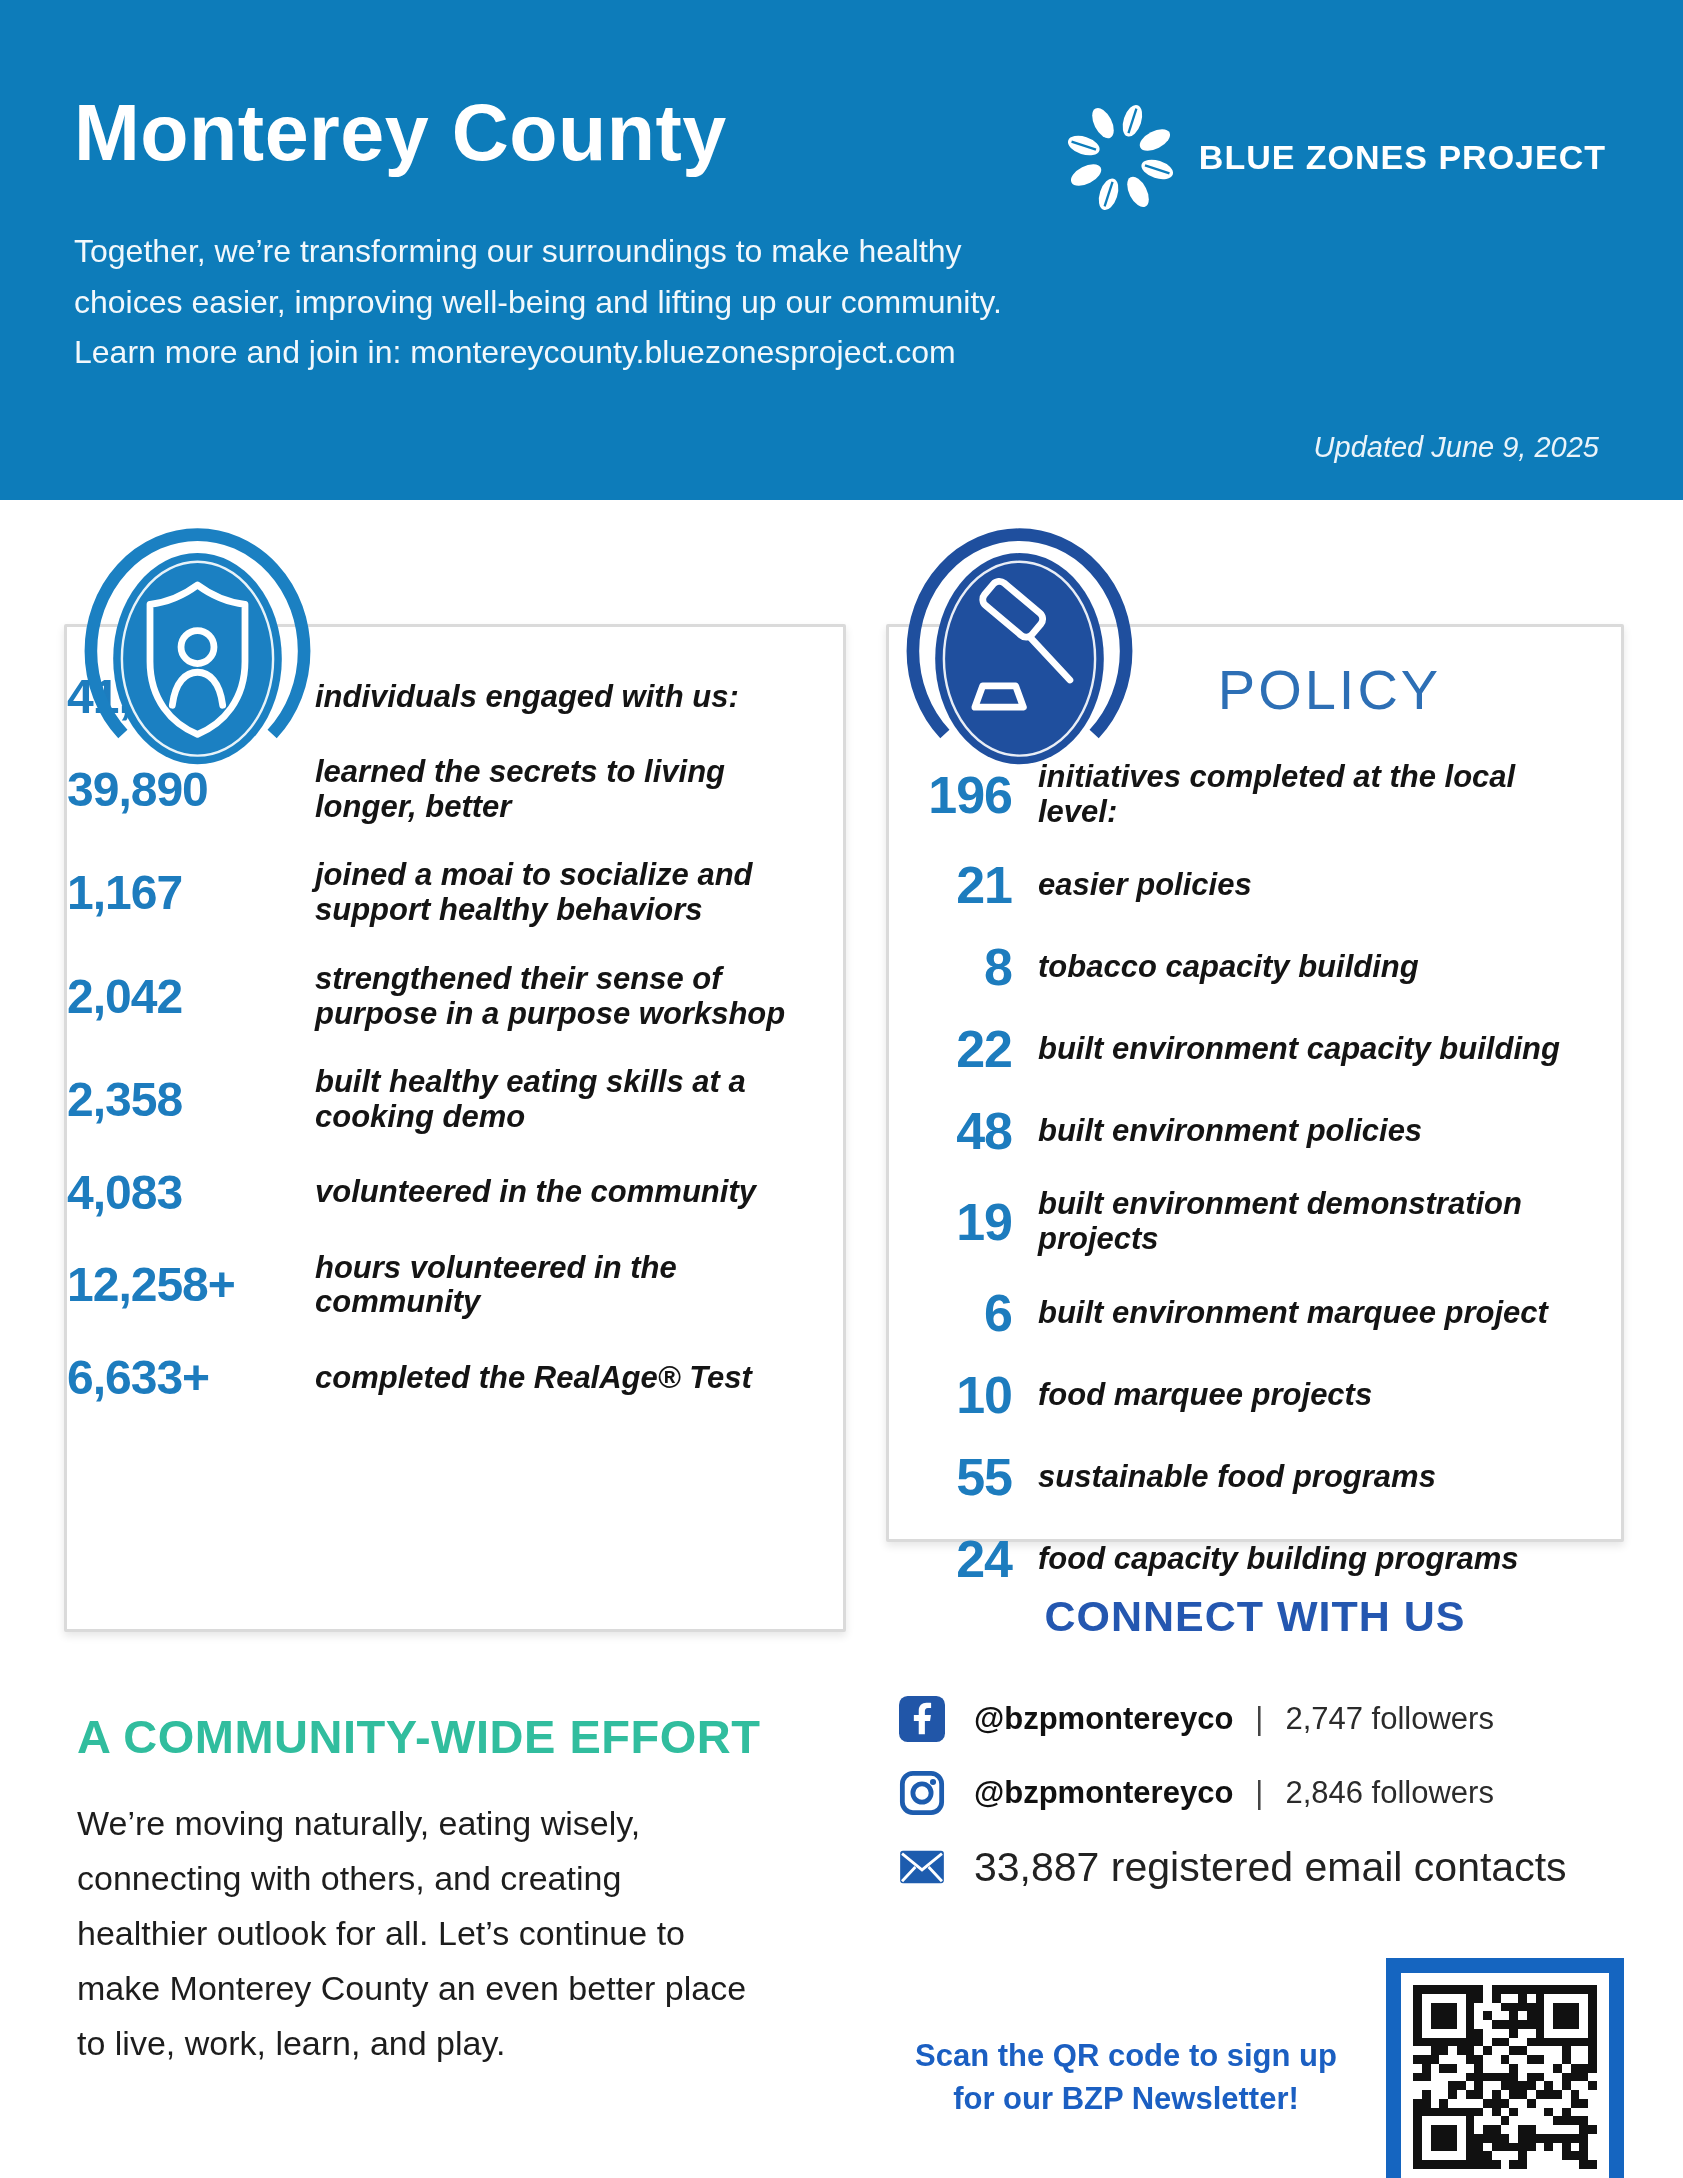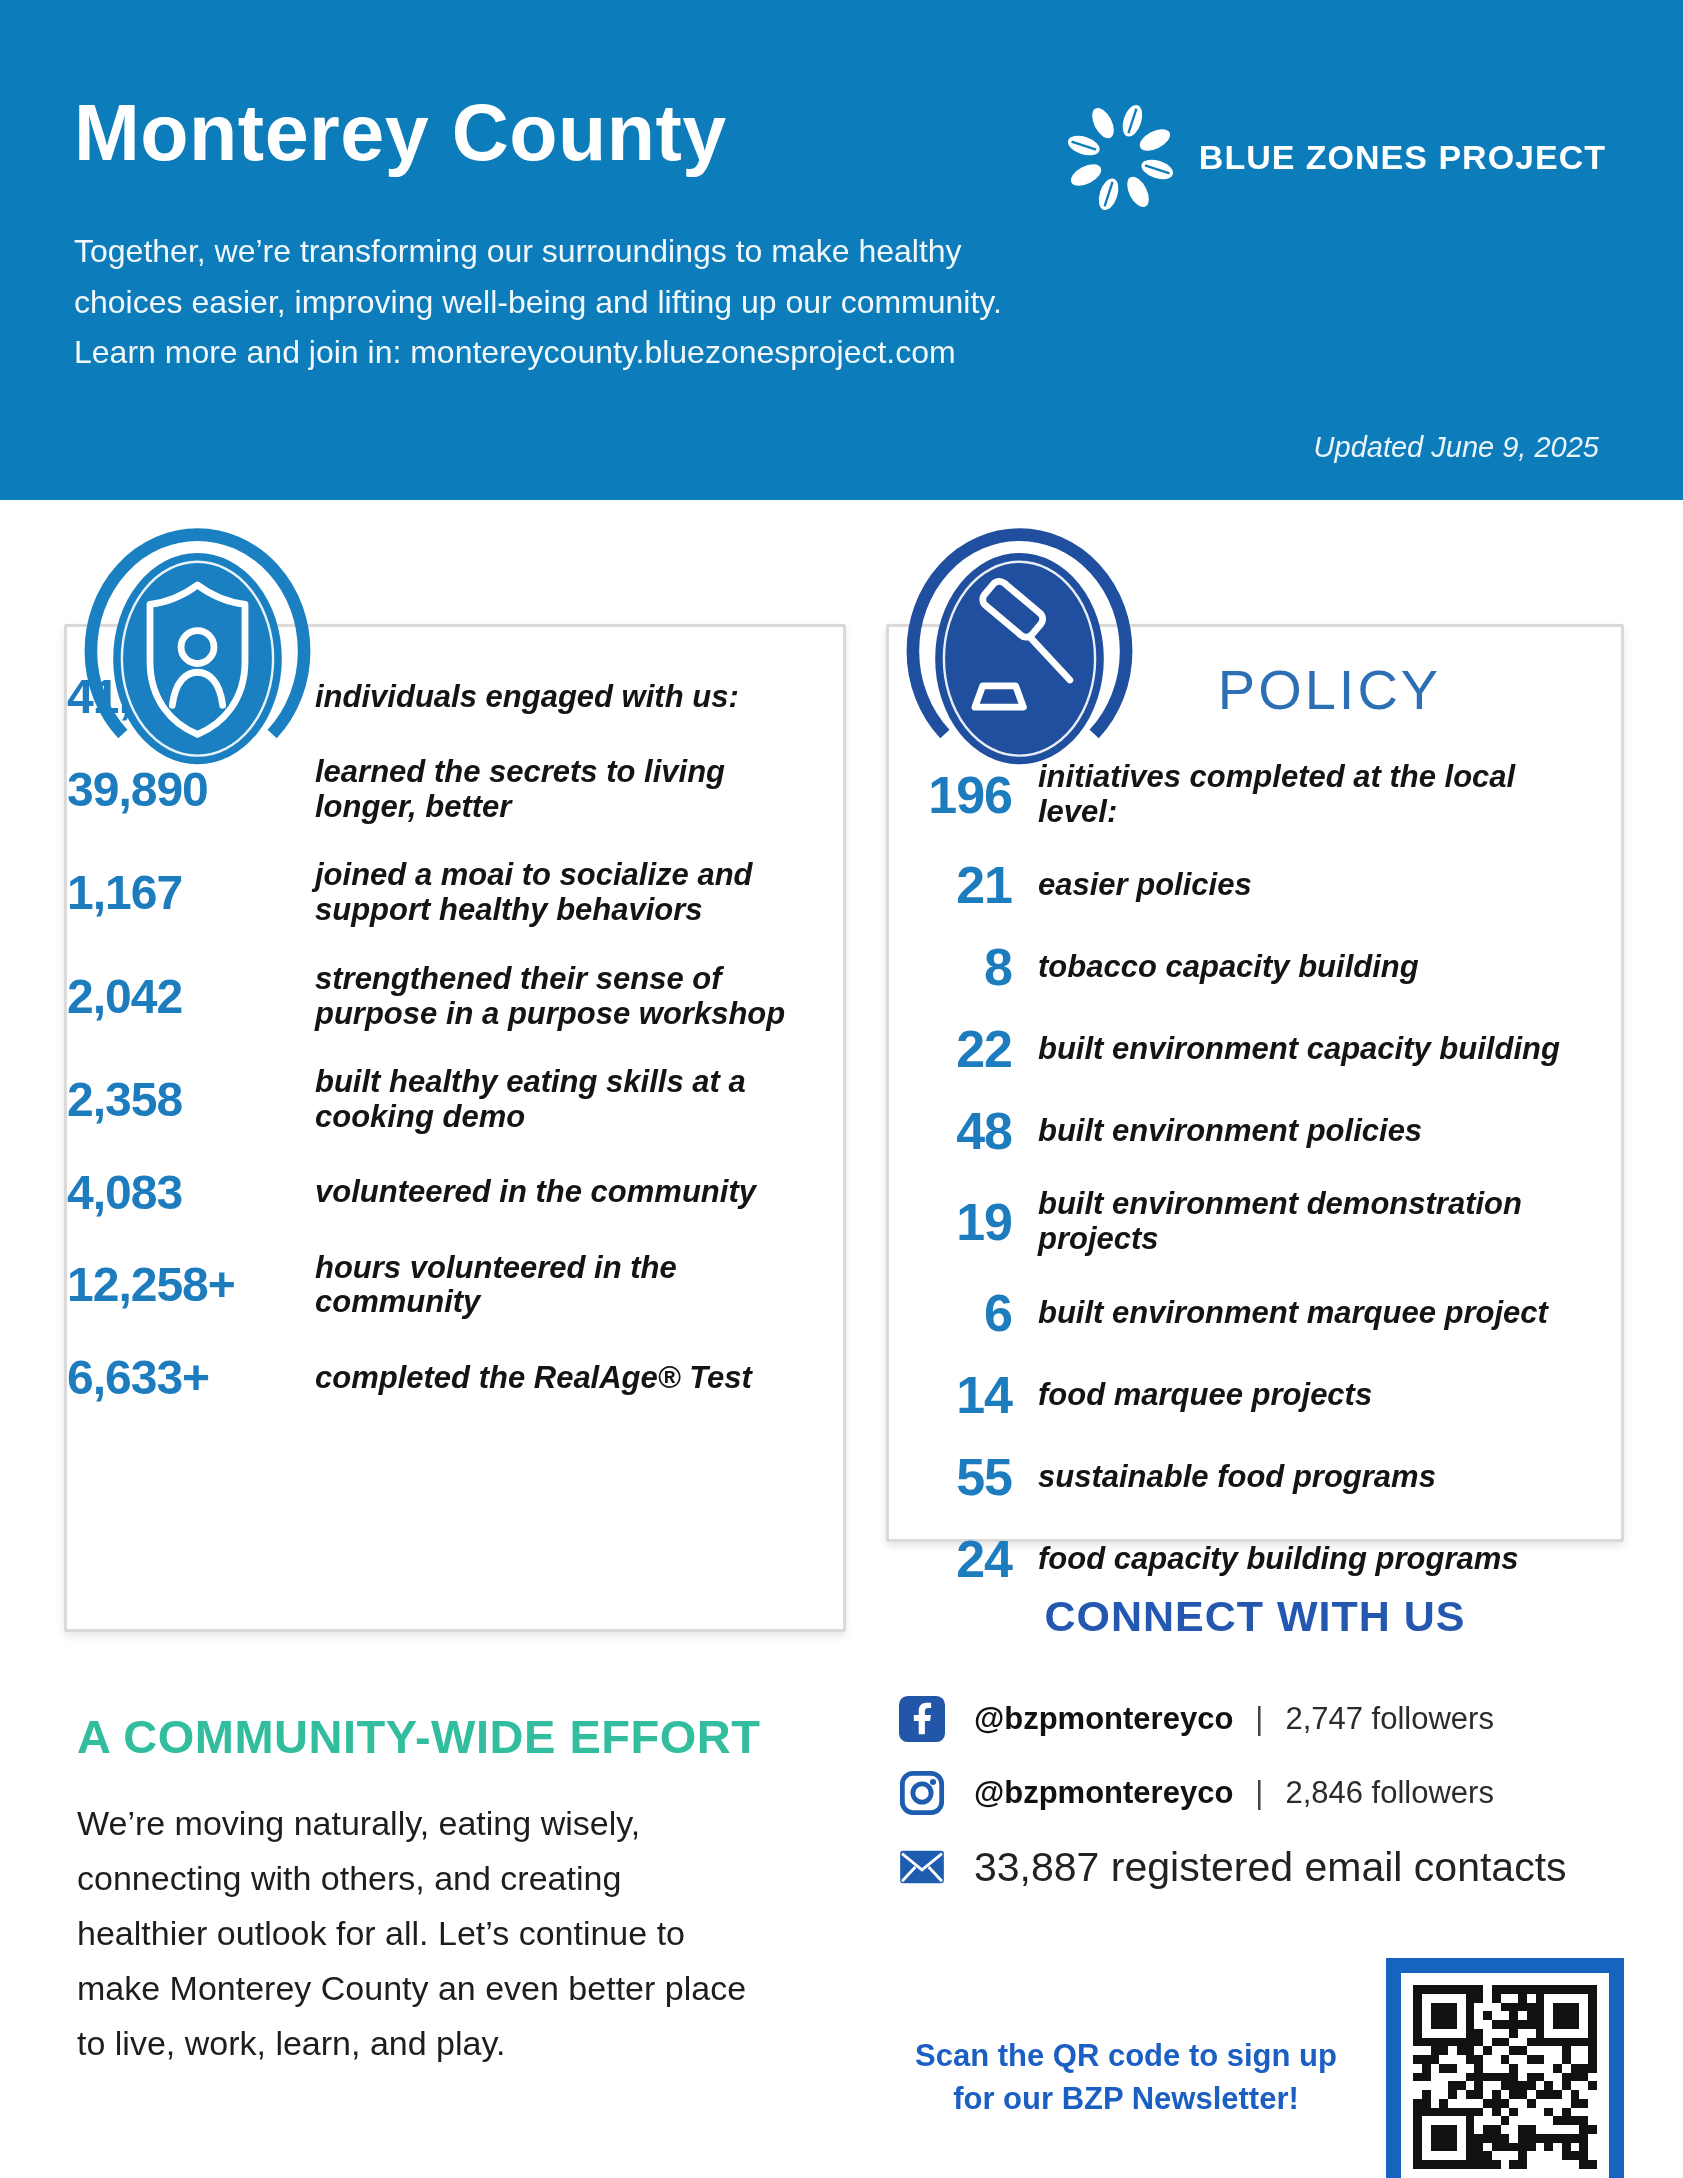--- a/index.html
+++ b/index.html
@@ -212,21 +212,21 @@
               <div class="stat-value">19</div>
               <div class="stat-label">built environment demonstration projects</div>
             </div>
 
             <div class="stat-row">
               <div class="stat-value">6</div>
               <div class="stat-label">built environment marquee project</div>
             </div>
 
             <div class="stat-row">
-              <div class="stat-value">14</div>
+              <div class="stat-value">10</div>
               <div class="stat-label">food marquee projects</div>
             </div>
 
             <div class="stat-row">
               <div class="stat-value">55</div>
               <div class="stat-label">sustainable food programs</div>
             </div>
 
             <div class="stat-row">
               <div class="stat-value">24</div>

